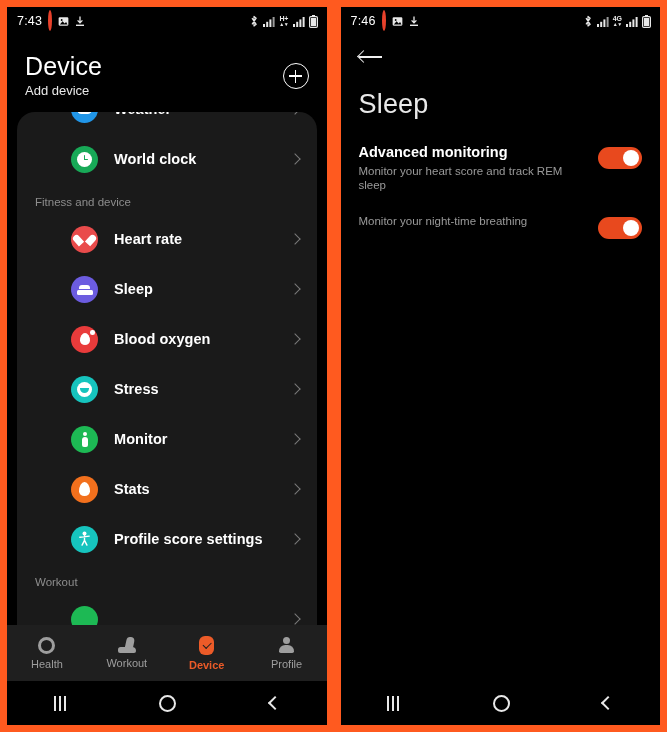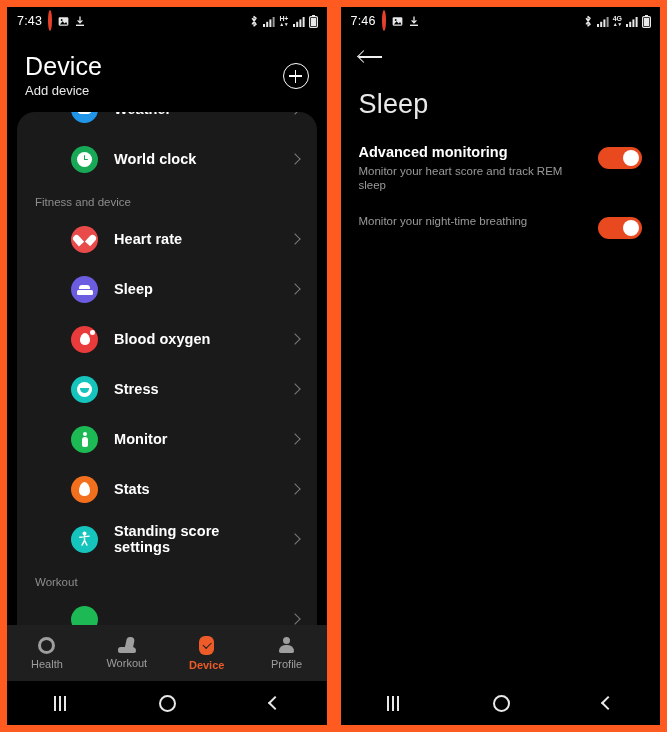--- a/index.html
+++ b/index.html
@@ -353,21 +353,21 @@
             <div class="chev"></div>
           </div>
 
           <div class="row">
             <div class="row-icon" style="background:#16C4BE">
               <svg width="15" height="16" viewBox="0 0 16 17">
                   <circle cx="8" cy="2.6" r="2.1" fill="#fff"></circle>
                   <path d="M8 5 L8 10 M8 10 L5.4 15 M8 10 L10.6 15 M3 6.6 L13 5.4" stroke="#fff" stroke-width="1.5" fill="none" stroke-linecap="round"></path>
                 </svg>
             </div>
-            <div class="row-label">Standing score settings</div>
+            <div class="row-label">Profile score settings</div>
             <div class="chev"></div>
           </div>
 
           <div class="section-label">Workout</div>
 
           <div class="row">
             <div class="row-icon" style="background:#1DB954"></div>
             <div class="row-label"></div>
             <div class="chev"></div>
           </div>

